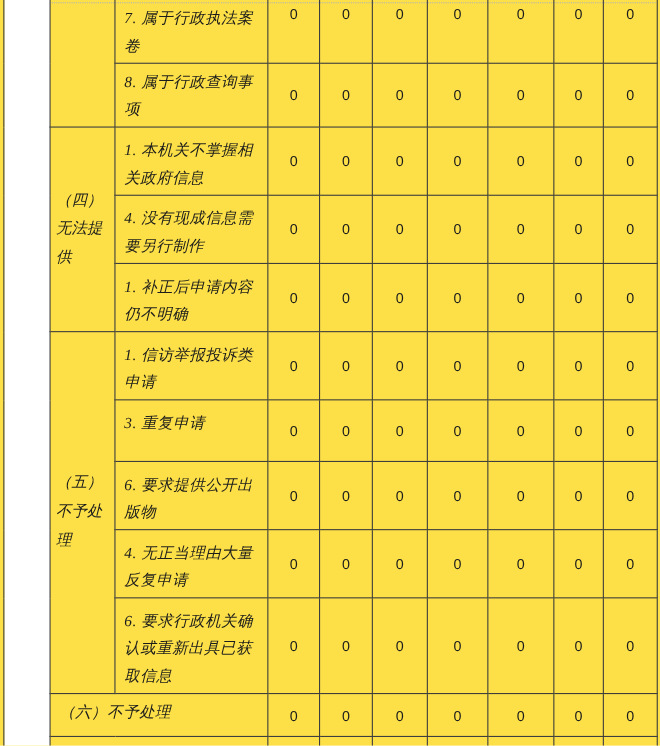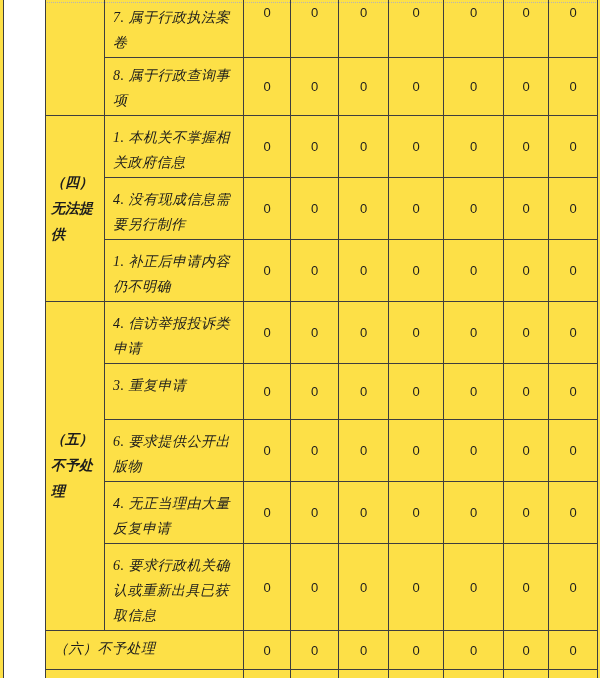--- a/index.html
+++ b/index.html
@@ -18,21 +18,21 @@
   }
   td{border:1px solid #3e3e3e;overflow:hidden;word-break:break-all;}
   tr.r1 td{border-top:none;}
   tr.r1{height:37px}  tr.r2{height:31px}  tr.r3{height:58px}
   tr.r4{height:60px}  tr.r5{height:59px}  tr.r6{height:55px}
   tr.r7{height:56px}  tr.r8{height:59px}  tr.r9{height:58px}
   tr.r10{height:78px} tr.r11{height:39px} tr.r12{height:38px}
   td.spanner{background:#ffffff;}
   td.cat{
     vertical-align:middle;padding:2px 2px 2px 5px;
-    font-style:italic;font-size:14px;line-height:26px;font-weight:bold;
+    font-style:italic;font-size:14px;line-height:26px;
   }
   td.lbl{
     vertical-align:top;padding:9px 6px 2px 8px;
     font-style:italic;font-size:14px;line-height:25px;letter-spacing:0.5px;
   }
   tr.compact td.lbl{padding-top:5px;font-style:italic;}
   tr.r1 td.lbl{padding-top:5px;}
   td.num{
     vertical-align:middle;text-align:center;
     font-family:"Liberation Sans",sans-serif;font-size:13px;color:#1c1c1c;
@@ -113,21 +113,21 @@
         <td class="num">0</td>
         <td class="num">0</td>
         <td class="num">0</td>
         <td class="num">0</td>
         <td class="num">0</td>
         <td class="num">0</td>
       </tr>
 
       <tr class="r6">
         <td class="cat" rowspan="5">（五）不予处理</td>
-        <td class="lbl">4. 信访举报投诉类申请</td>
+        <td class="lbl">1. 信访举报投诉类申请</td>
         <td class="num">0</td>
         <td class="num">0</td>
         <td class="num">0</td>
         <td class="num">0</td>
         <td class="num">0</td>
         <td class="num">0</td>
         <td class="num">0</td>
       </tr>
 
       <tr class="r7">

